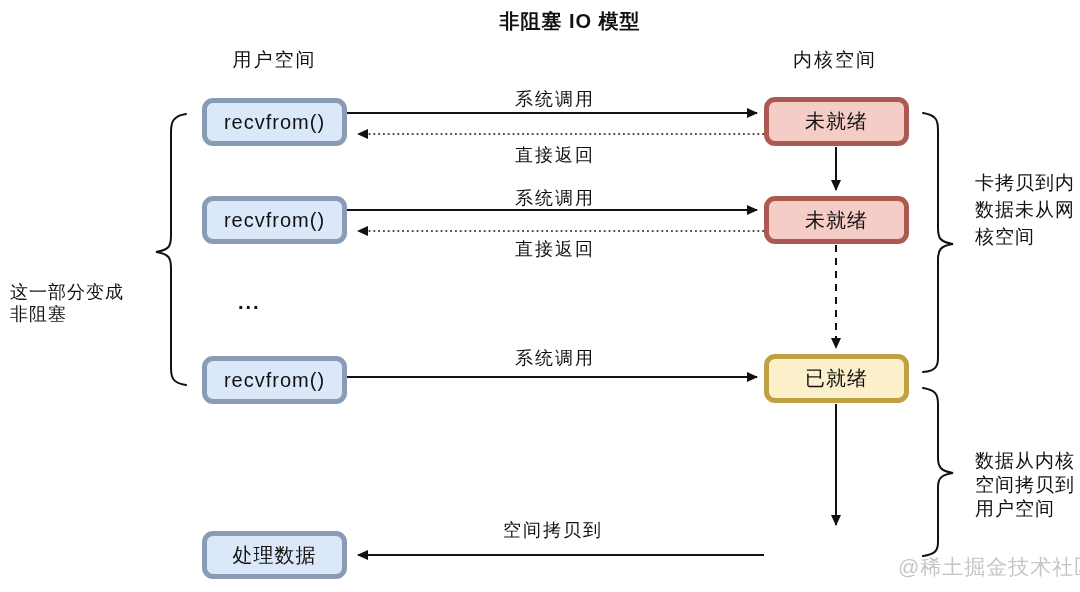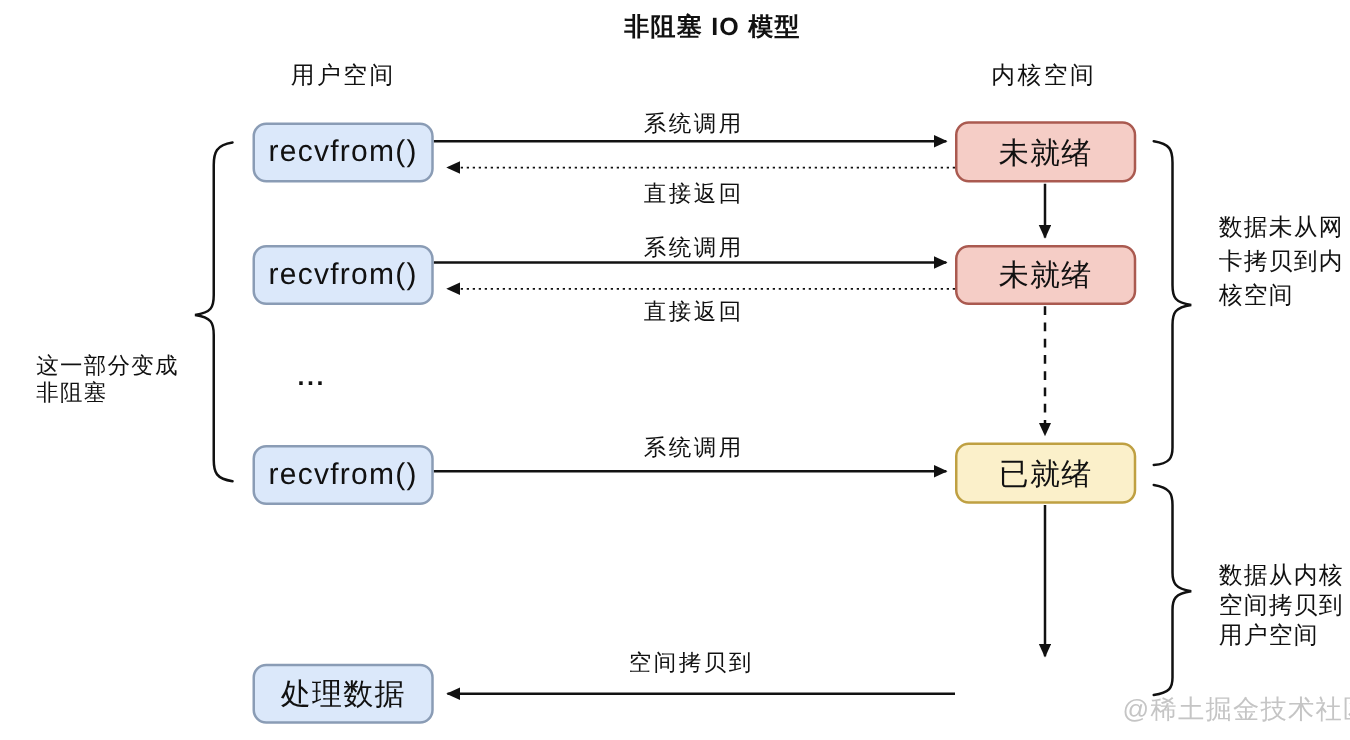--- a/index.html
+++ b/index.html
@@ -3,21 +3,21 @@
 <meta charset="utf-8">
 <style>
   html,body{margin:0;padding:0;background:#fff;}
   #canvas{
     position:relative;width:1080px;height:592px;background:#ffffff;overflow:hidden;
     font-family:"Liberation Sans", sans-serif;color:#111;padding-left:20px;
   }
   #arrow-layer{position:absolute;left:0;top:0;width:1080px;height:592px;}
   .node{
     position:absolute;display:flex;align-items:center;justify-content:center;
-    border-radius:11px;border:2px solid #c2410c;font-size:24px;color:#111;
+    border-radius:11px;border:5px solid #c2410c;font-size:20px;color:#111;
     box-sizing:border-box;letter-spacing:1px;
   }
   .node.user{background:var(--recvfrom-fill,#dbe8fa);border-color:var(--recvfrom-border,#8a9cb5);}
   .node.not-ready{background:var(--not-ready-fill,#f5cdc6);border-color:var(--not-ready-border,#aa5a50);}
   .node.ready{background:var(--ready-fill,#fbf0ca);border-color:var(--ready-border,#bfa042);}
   .node.copy-done{background:var(--copy-done-fill,#dfeed5);border-color:var(--copy-done-border,#84a671);}
   .title{
     position:absolute;left:420px;top:8px;width:300px;text-align:center;
     font-size:20px;font-weight:bold;letter-spacing:1px;
   }
@@ -78,28 +78,28 @@
 
   <div class="edge-label" style="left:455px;top:87px;">系统调用</div>
   <div class="edge-label" style="left:455px;top:143px;">直接返回</div>
   <div class="edge-label" style="left:455px;top:186px;">系统调用</div>
   <div class="edge-label" style="left:455px;top:237px;">直接返回</div>
   <div class="edge-label" style="left:455px;top:346px;">系统调用</div>
   <div class="edge-label" style="left:453px;top:518px;">空间拷贝到</div>
 
   <div class="ellipsis">...</div>
 
-  <div class="annotation" style="left:10px;top:281px;font-size:18px;line-height:22px;margin-left:19px;">
+  <div class="annotation" style="left:10px;top:281px;font-size:18px;line-height:22px;">
     <div class="line">这一部分变成</div>
     <div class="line">非阻塞</div>
   </div>
 
   <div class="annotation" style="left:975px;top:169px;line-height:27px;">
+    <div class="line">卡拷贝到内</div>
     <div class="line">数据未从网</div>
-    <div class="line">卡拷贝到内</div>
     <div class="line">核空间</div>
   </div>
 
   <div class="annotation" style="left:975px;top:449px;line-height:24px;">
     <div class="line">数据从内核</div>
     <div class="line">空间拷贝到</div>
     <div class="line">用户空间</div>
   </div>
 
   <div class="watermark">@稀土掘金技术社区</div>

